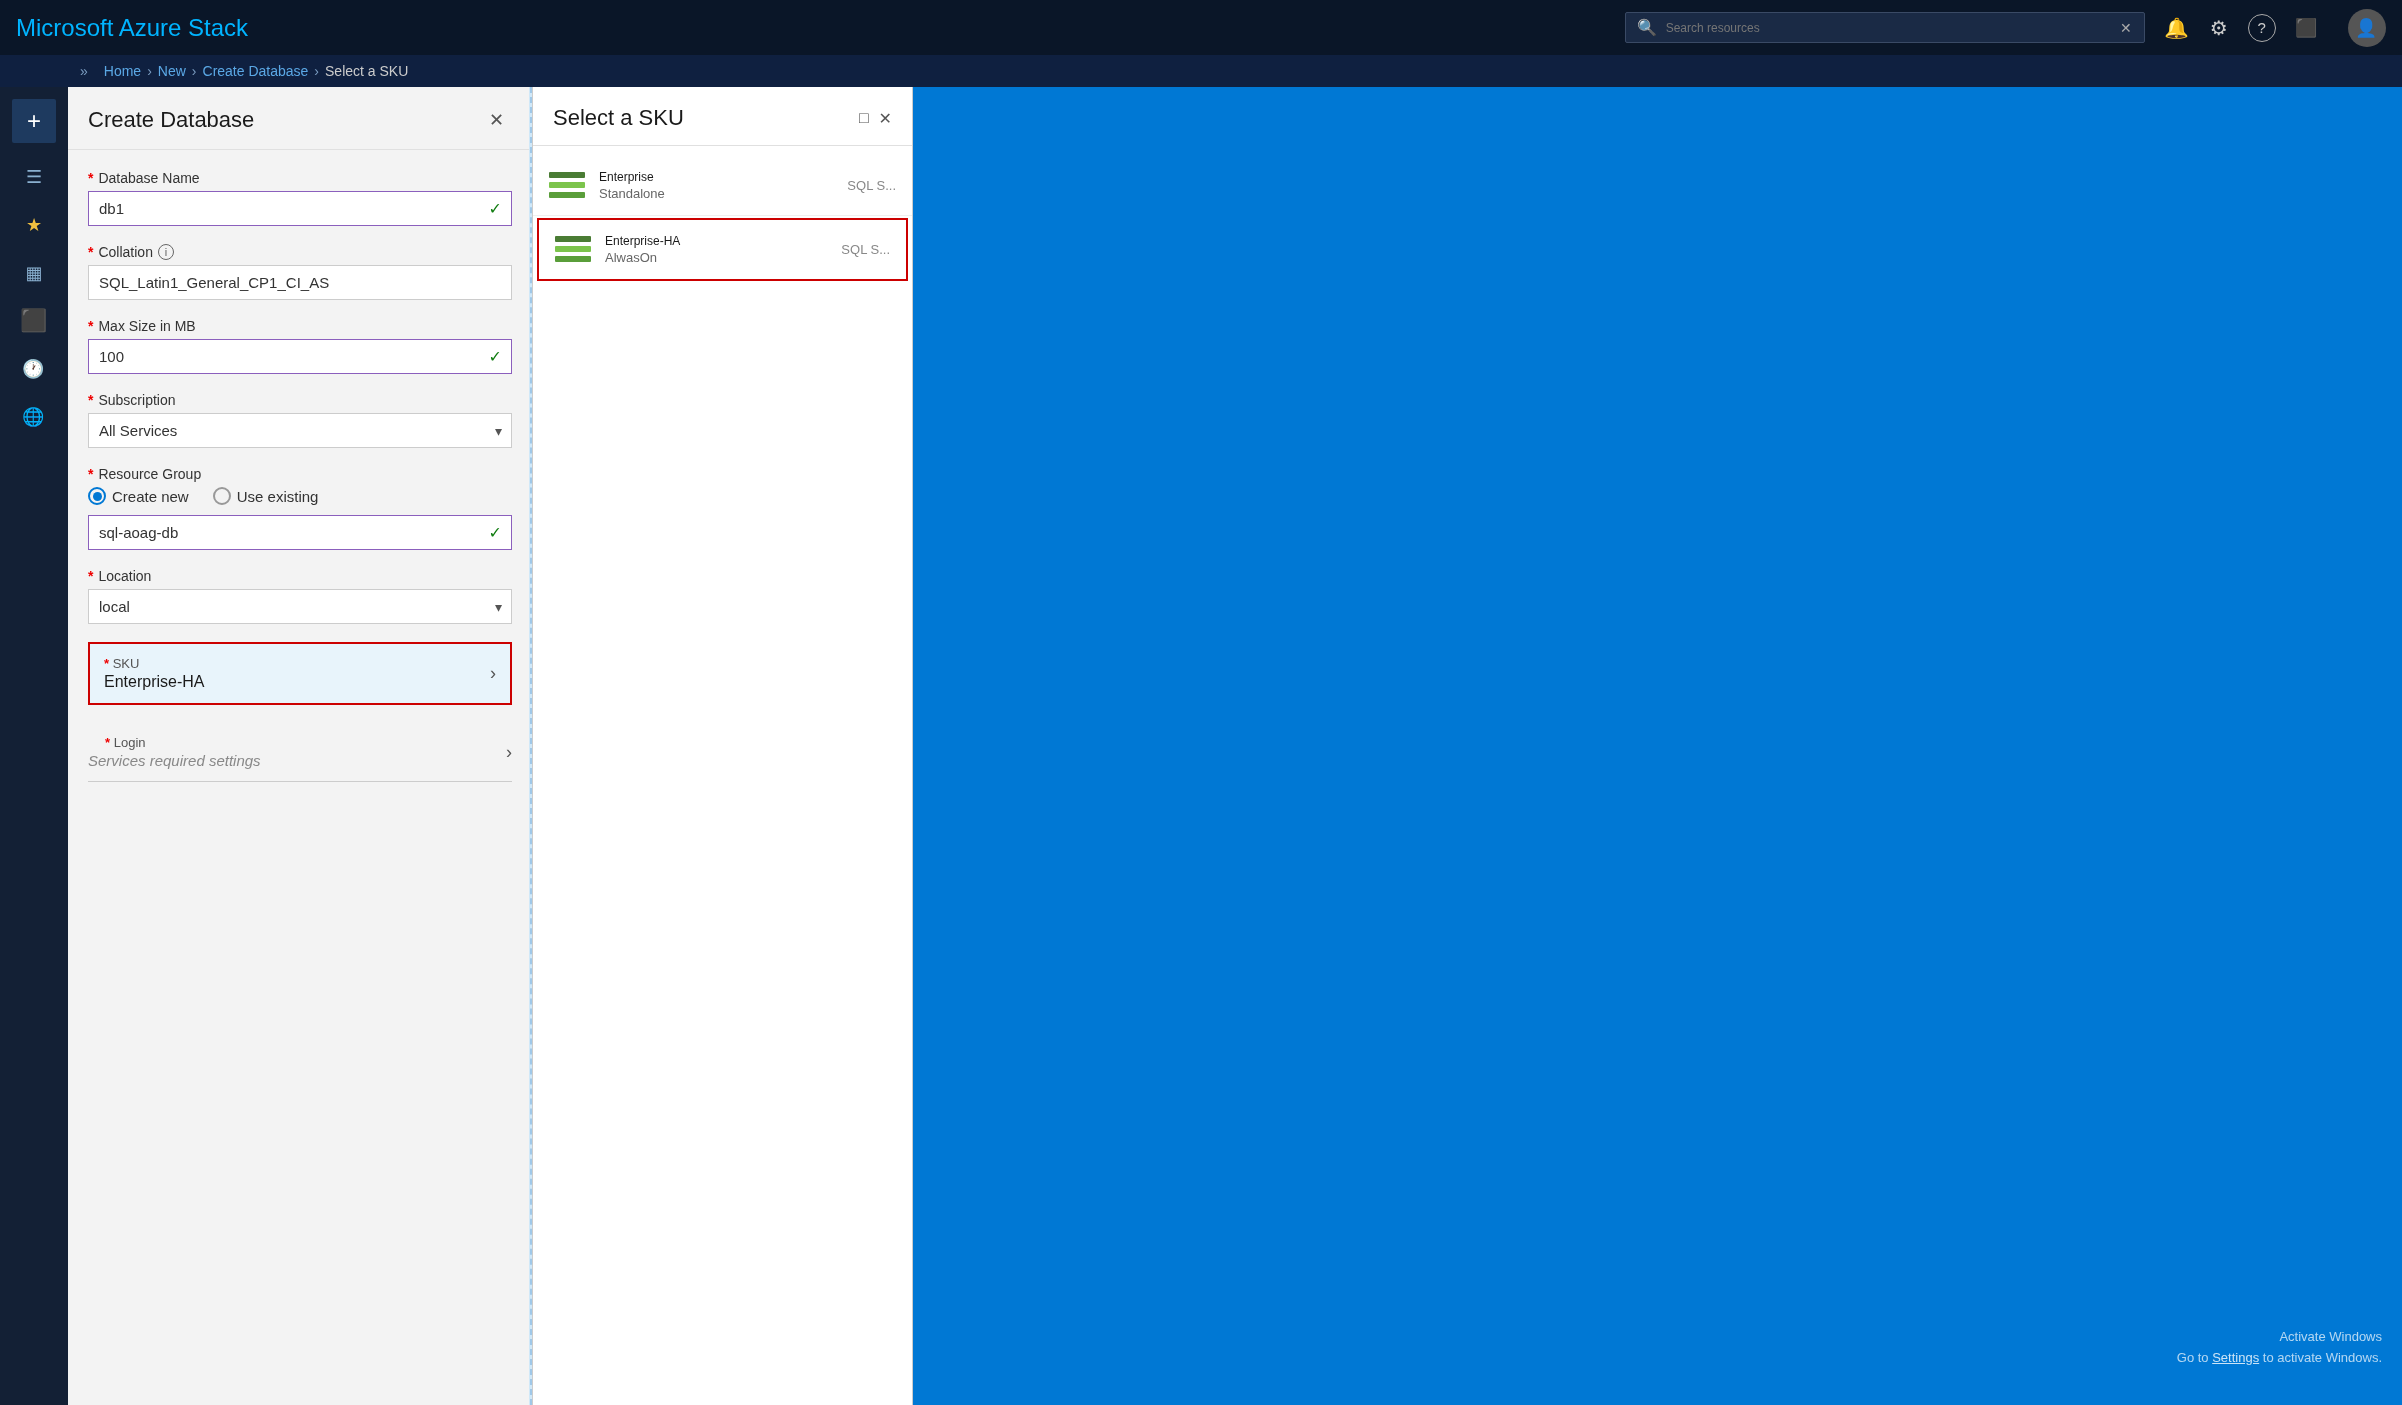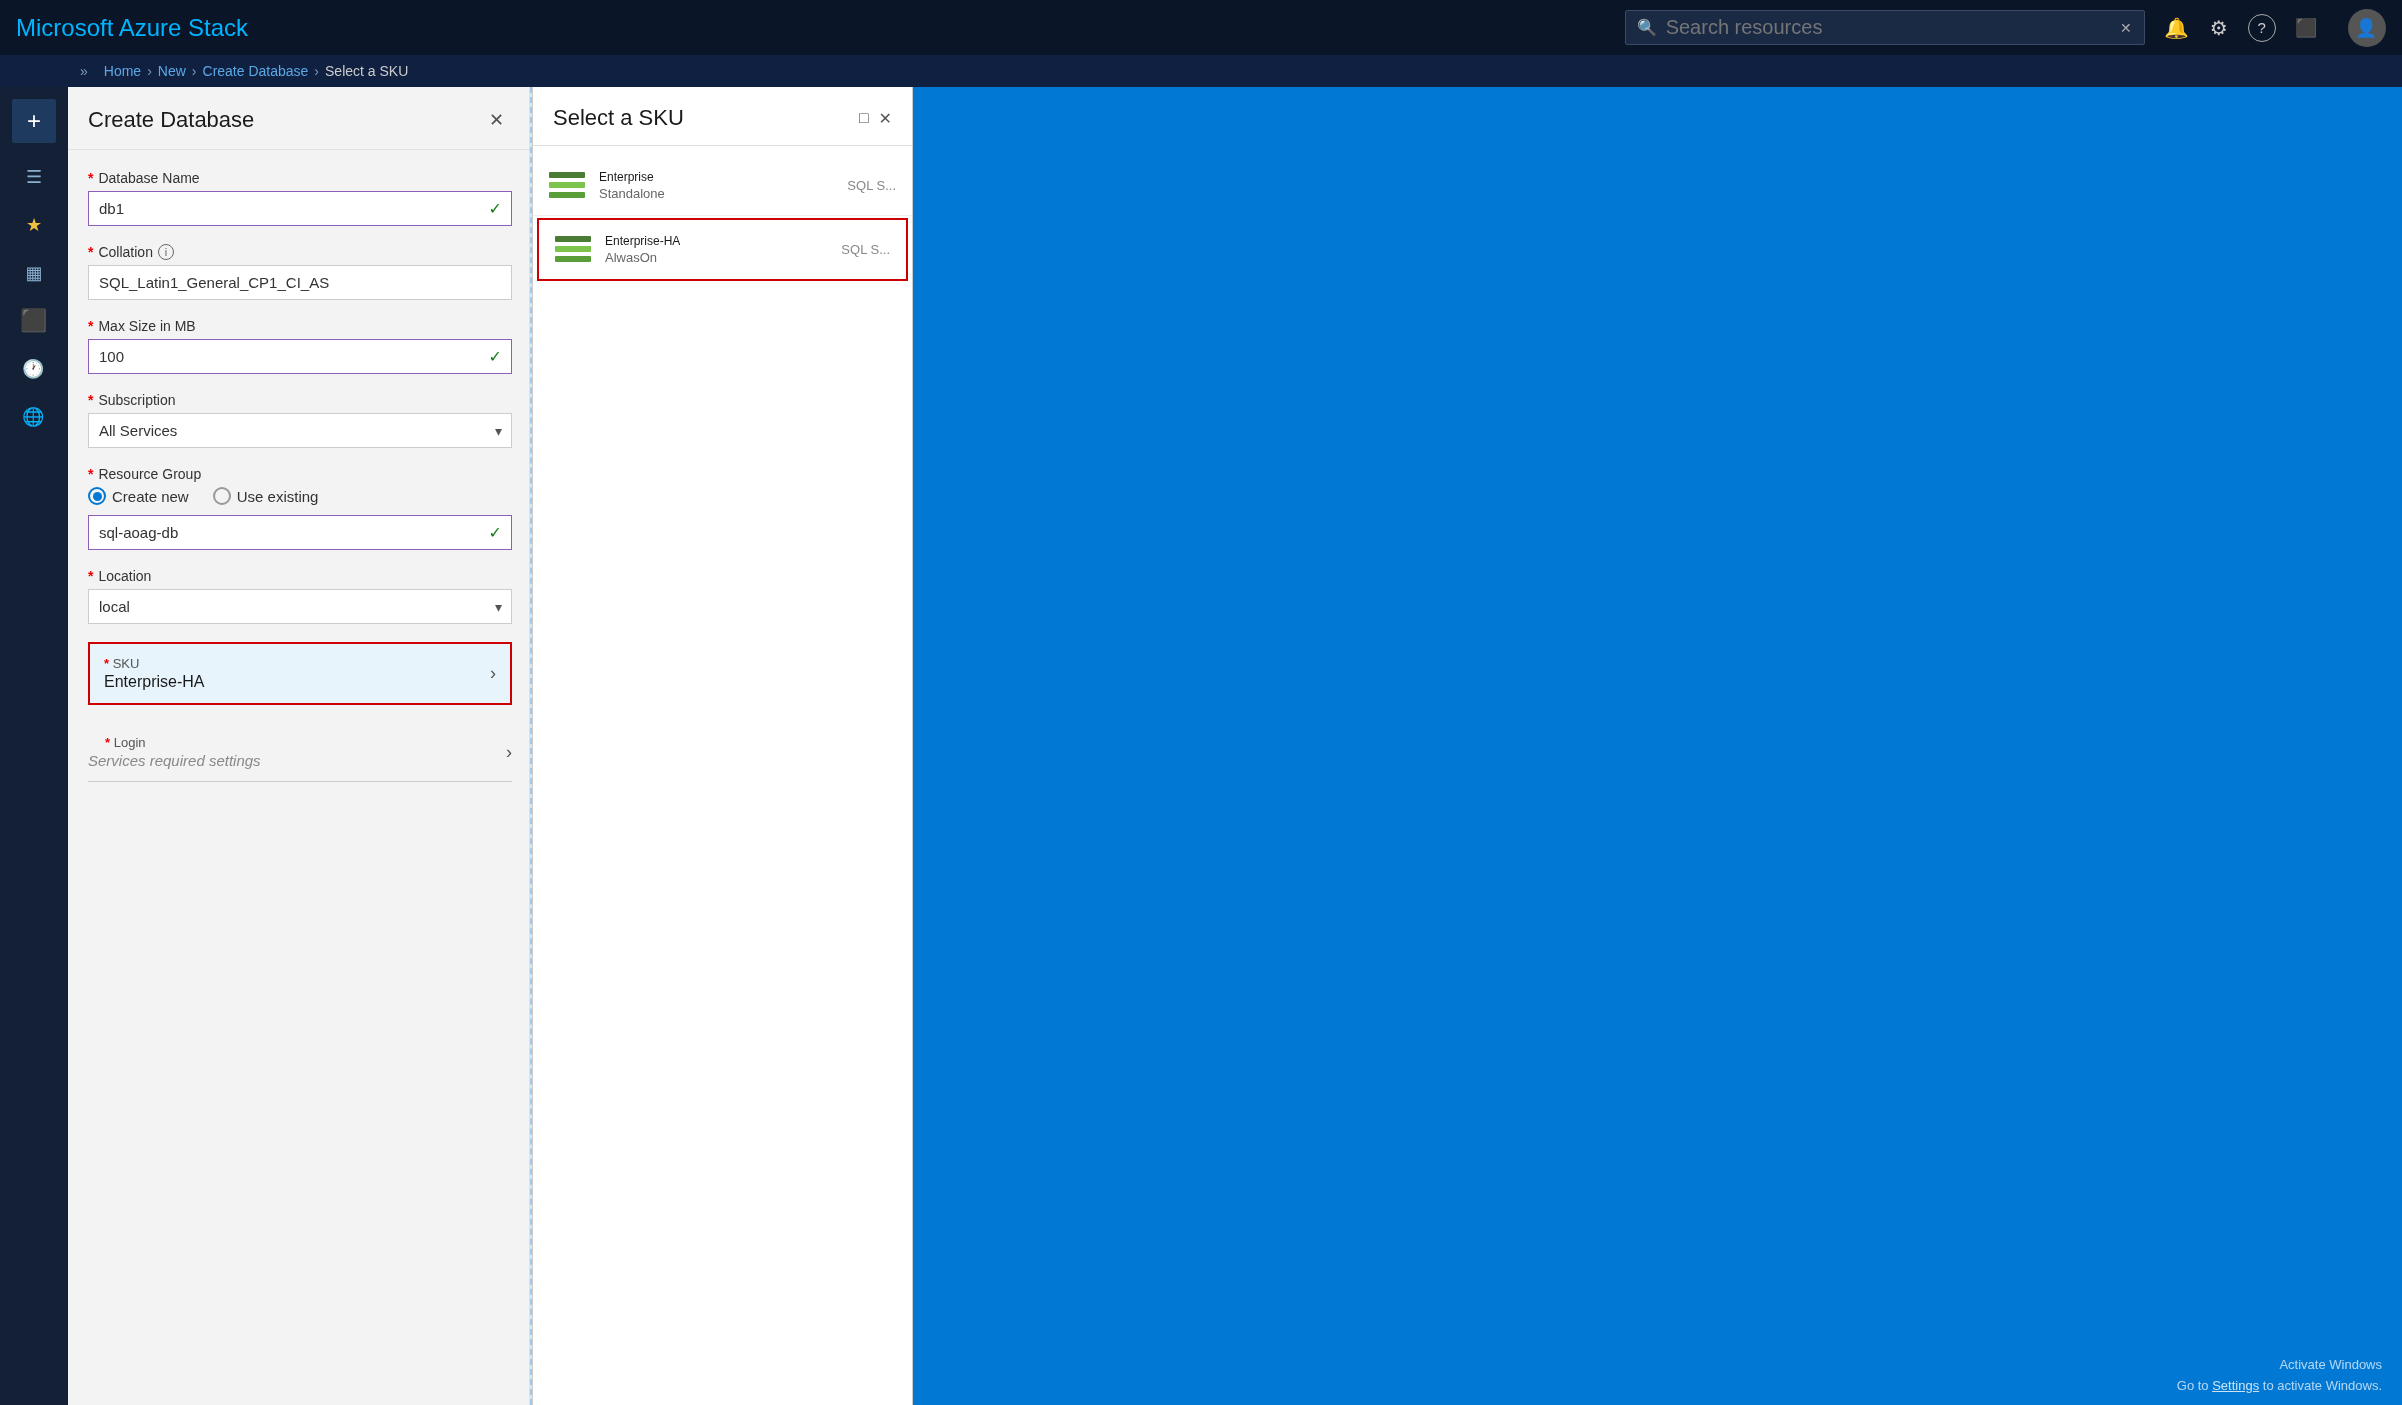--- a/index.html
+++ b/index.html
@@ -27,21 +27,21 @@
       border: 1px solid #3a4a65;
       border-radius: 2px;
       padding: 5px 12px;
       width: 520px;
       margin-right: 20px;
     }
     .topbar-search input {
       background: transparent;
       border: none;
       color: #ec4899;
-      font-size: 20px;
+      font-size: 12px;
       outline: none;
       width: 100%;
     }
     .topbar-search-icon { color: #aaa; margin-right: 8px; font-size: 16px; }
     .topbar-search-clear { color: #aaa; cursor: pointer; font-size: 14px; }
     .topbar-icons { display: flex; align-items: center; gap: 20px; }
     .topbar-icon { color: #ccc; font-size: 20px; cursor: pointer; }
     .topbar-avatar { width: 38px; height: 38px; border-radius: 50%; background: #555; display: flex; align-items: center; justify-content: center; color: #ccc; font-size: 18px; cursor: pointer; margin-left: 10px; }
 
     
@@ -311,21 +311,21 @@
 
     
     .blue-area {
       flex: 1;
       background: #0078d4;
     }
 
     
     .activate-text {
       position: fixed;
-      bottom: 8px;
+      bottom: 36px;
       right: 20px;
       color: rgba(255,255,255,0.7);
       font-size: 13px;
       text-align: right;
       line-height: 1.6;
     }
     .activate-link { color: rgba(255,255,255,0.8); text-decoration: underline; cursor: pointer; }
   </style>
 </head>
 <body>

